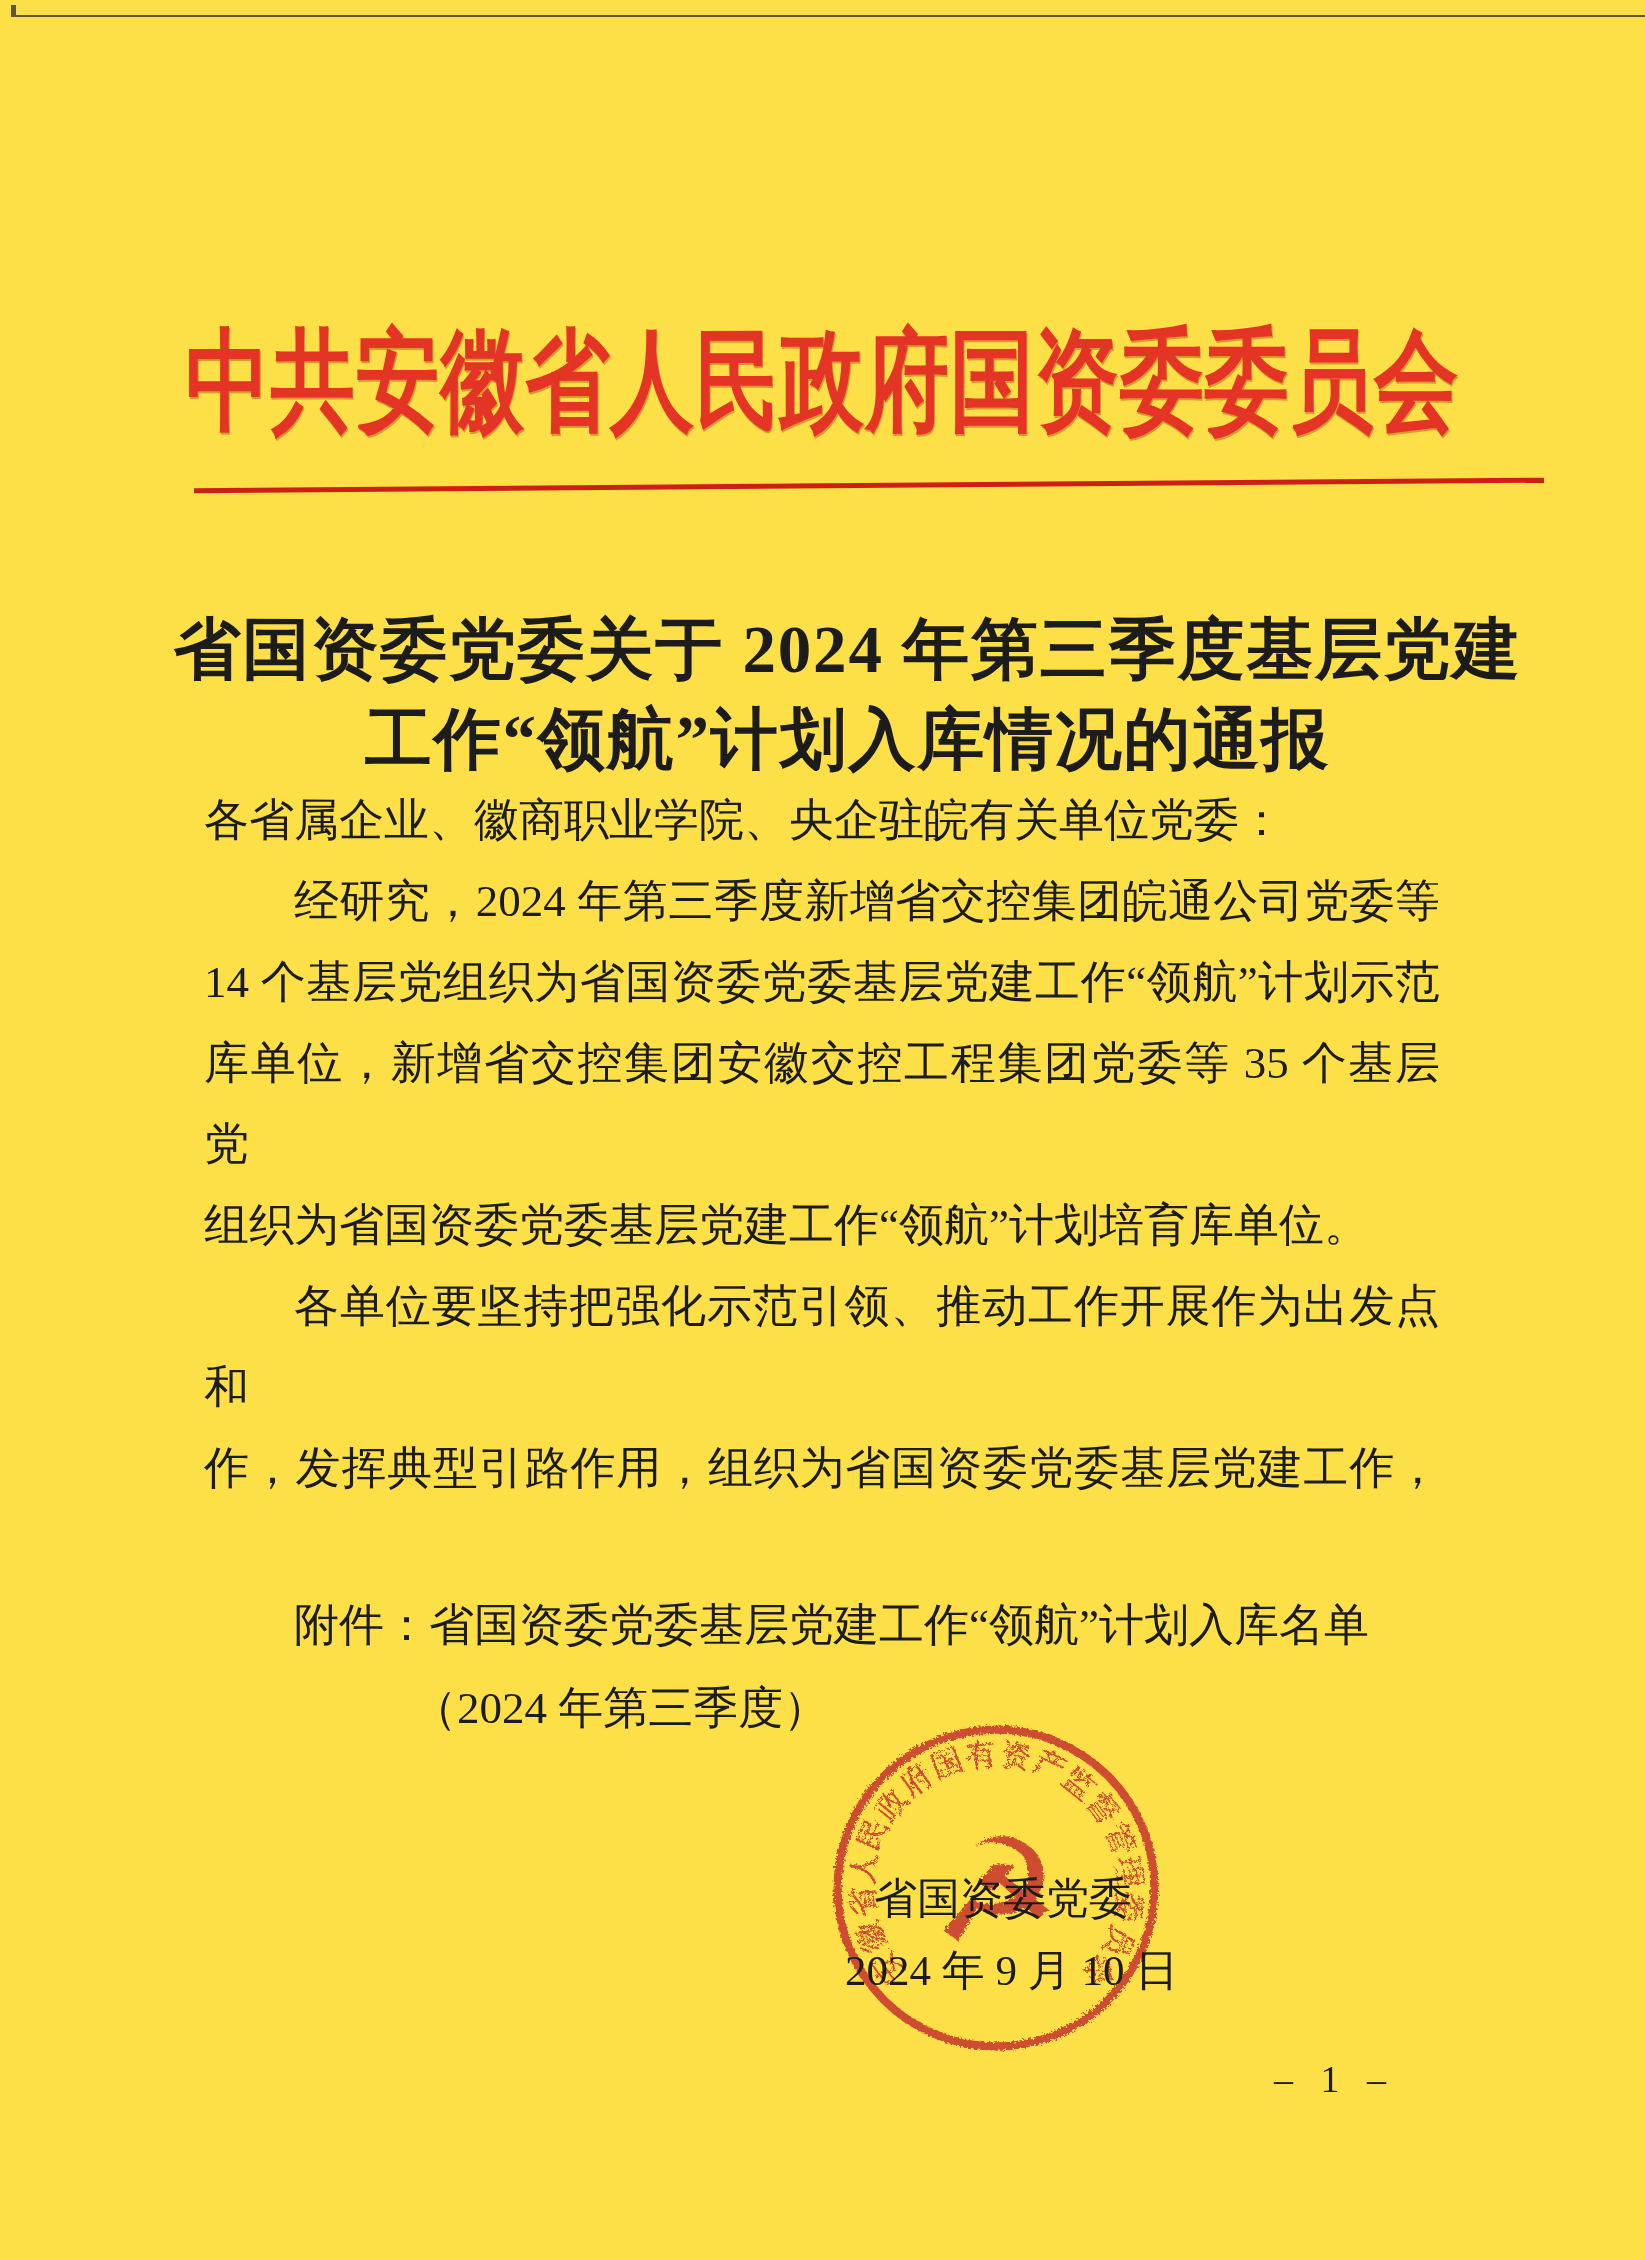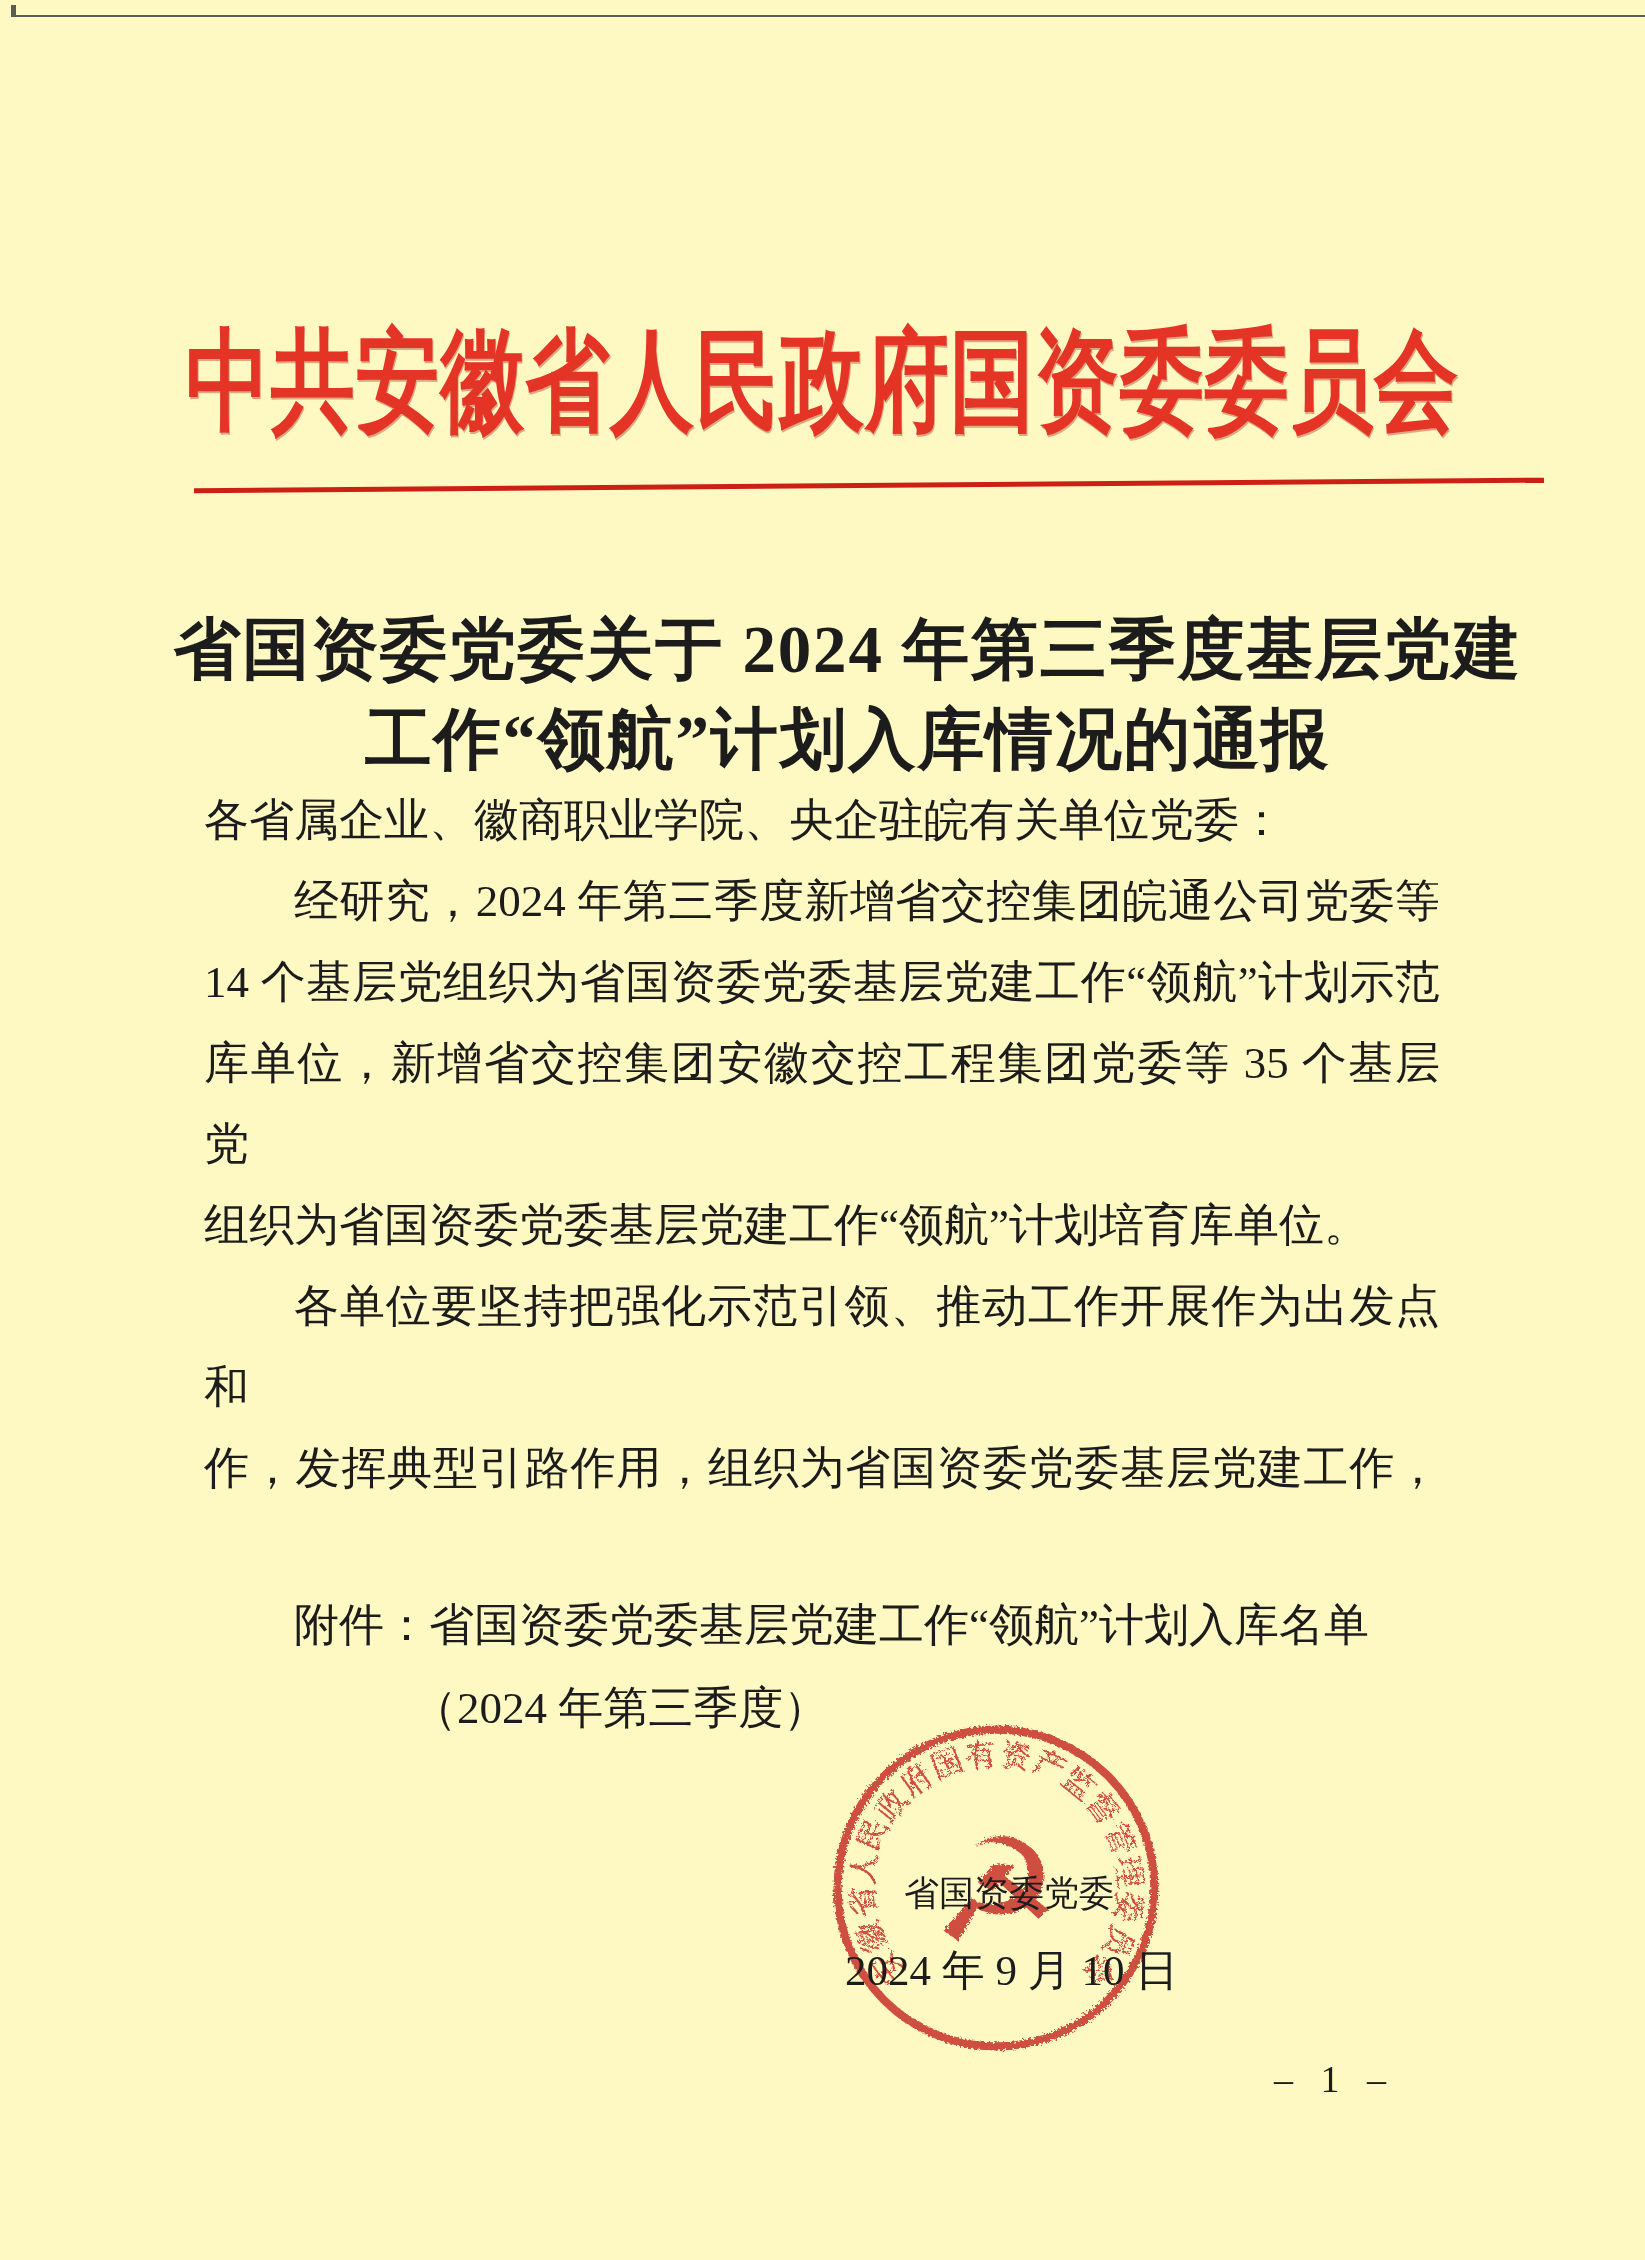--- a/index.html
+++ b/index.html
@@ -1,20 +1,20 @@
 <!DOCTYPE html>
 <html style="--header-red: #e43425; --rule-red: #cd2015; --seal-red: #c8392e; --ink: #1c1c1c;font-size:14.5px"><head>
 <meta charset="utf-8">
 <style>
   html,body { margin:0; padding:0; background:#9a9a9a; }
   .page {
     position:relative;
     width:1645px; height:2261px;
     margin:0 auto;
-    background:#fef9c3;
+    background:#fde047;
     overflow:hidden;
     font-family:"Liberation Serif","DejaVu Serif",serif;
     color:var(--ink,#1c1c1c);
   }
   
   .scan-edge {
     position:absolute; top:14.5px; left:11px; right:0; height:2.7px;
     background:#34353d; opacity:.8;
   }
   .scan-edge::before {
@@ -57,22 +57,22 @@
   .att2 { margin-left:208px; }
   
   .seal {
     position:absolute; left:823px; top:1715px; width:346px; height:346px;
     opacity:.88;
   }
   .seal text { font-family:"Liberation Serif","DejaVu Serif",serif; }
   .seal .emblem { font-family:"DejaVu Sans",sans-serif; }
   
   .signer {
-    position:absolute; left:904px; top:1873px;
-    font-size:35px; line-height:1.2; white-space:nowrap; z-index:3;
+    position:absolute; left:874px; top:1873px;
+    font-size:43px; line-height:1.2; white-space:nowrap; z-index:3;
   }
   .sign-date {
     position:absolute; left:845px; top:1945px;
     font-size:43px; line-height:1.2; white-space:nowrap; z-index:3;
   }
   .page-num {
     position:absolute; left:1274px; top:2057px;
     font-size:38px; letter-spacing:9px; white-space:nowrap;
   }
 </style>

